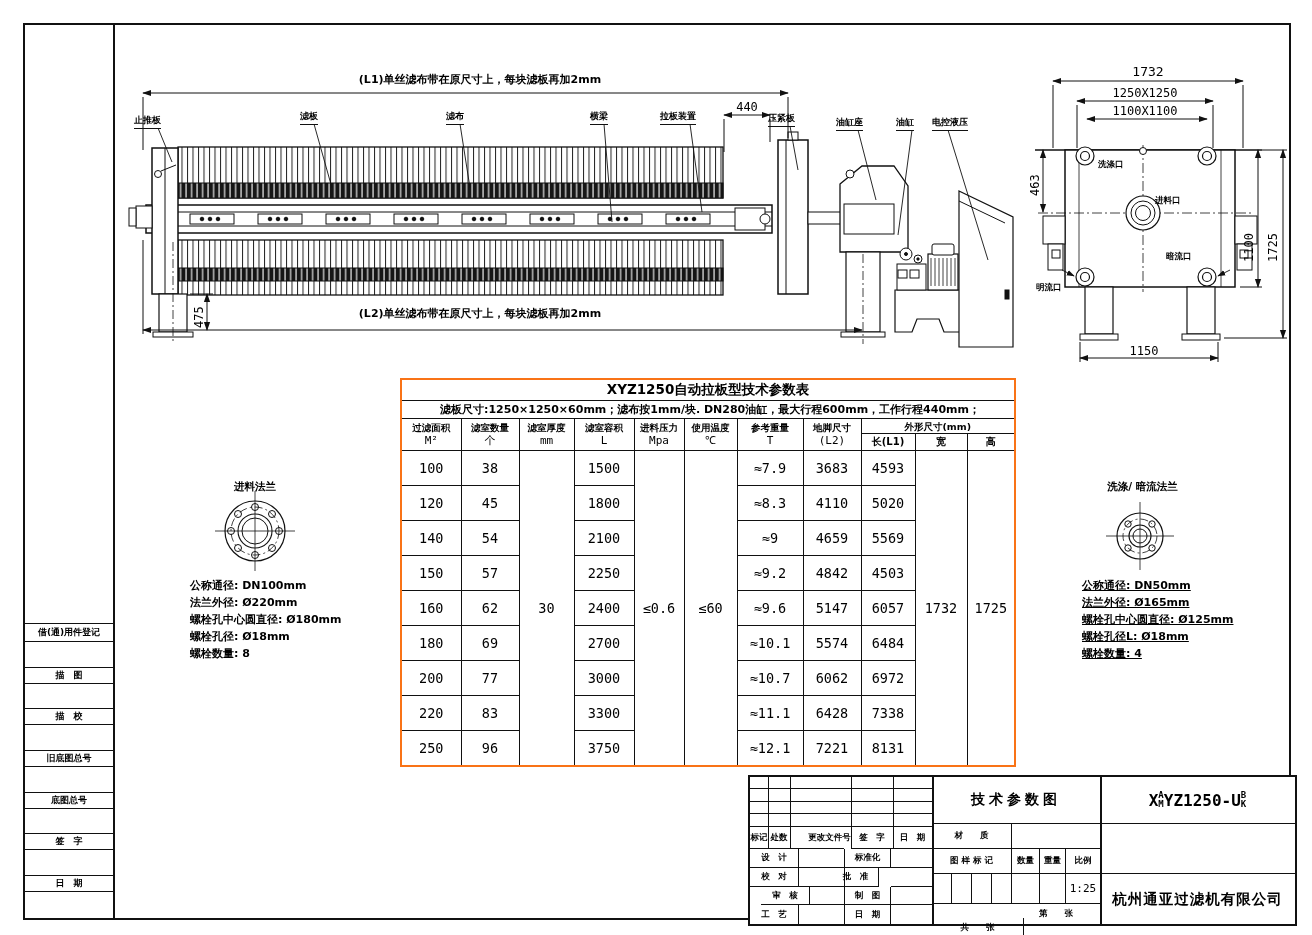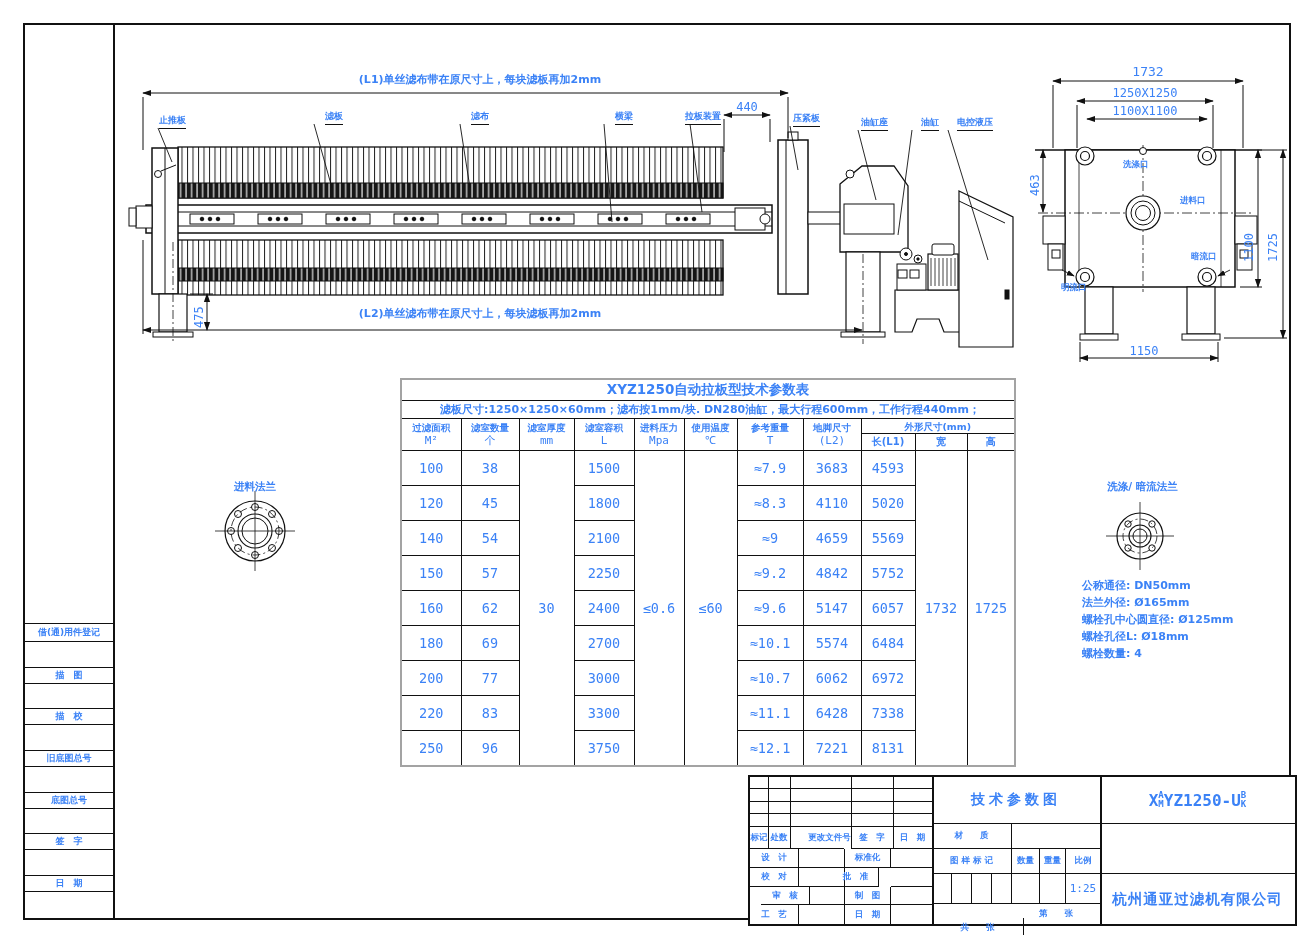--- a/index.html
+++ b/index.html
@@ -1,33 +1,33 @@
 <!DOCTYPE html>
 <html><head>
 <meta charset="utf-8">
 <style>
   html,body{margin:0;padding:0;background:#fff;}
   .sheet{position:relative;width:1312px;height:935px;background:#fff;overflow:hidden;
-         font-family:"DejaVu Sans","Liberation Sans",sans-serif;color:#3b82f6;}
+         font-family:"DejaVu Sans","Liberation Sans",sans-serif;color:#000000;}
   .frame{position:absolute;left:23px;top:23px;width:1268px;height:897px;border:2px solid #111;box-sizing:border-box;}
   .leftdiv{position:absolute;left:113px;top:23px;width:2px;height:897px;background:#111;}
   svg.lineart{position:absolute;left:0;top:0;pointer-events:none;}
   .abs{position:absolute;box-sizing:border-box;}
-  .cn{font-size:9px;font-weight:bold;white-space:nowrap;margin-left:25px;}
+  .cn{font-size:9px;font-weight:bold;white-space:nowrap;}
   .cnu{border-bottom:1px solid #111;padding-bottom:1px;}
   .dim{font-family:"DejaVu Sans Mono","Liberation Mono",monospace;font-size:12px;white-space:nowrap;}
   .vdim{transform:rotate(-90deg);transform-origin:left top;}
   .ctr{text-align:center;}
   .mlabel{position:absolute;left:25px;width:88px;border-top:1.5px solid #111;border-bottom:1.5px solid #111;
           display:flex;align-items:center;justify-content:center;font-size:9px;font-weight:bold;box-sizing:border-box;background:#fff;}
   
   .fl-line{font-size:11px;font-weight:bold;line-height:17px;white-space:nowrap;}
   .fl-title{font-size:10.5px;font-weight:bold;text-align:center;}
   
-  table.params{border-collapse:collapse;table-layout:fixed;width:614px;border:2px solid #a3a3a3;}
+  table.params{border-collapse:collapse;table-layout:fixed;width:614px;border:2px solid #f97316;}
   table.params td,table.params th{border:1.2px solid #111;padding:0;text-align:center;vertical-align:middle;overflow:hidden;}
   .t-title{height:20px;font-size:13.5px;font-weight:bold;}
   .t-spec{height:17px;font-size:11px;font-weight:bold;text-align:right;padding-left:4px !important;white-space:nowrap;}
   .t-hname{font-size:9.5px;font-weight:bold;line-height:13px;}
   .t-hunit{font-family:"DejaVu Sans Mono","Liberation Mono",monospace;font-size:11px;font-weight:normal;line-height:14px;}
   th.h2{height:16px;font-size:10px;font-weight:bold;}
   table.params tbody td{height:34px;font-family:"DejaVu Sans Mono","Liberation Mono",monospace;font-size:13.5px;margin-left:11px;}
   
   .tblock{position:absolute;left:748px;top:775px;width:545px;height:147px;border:2px solid #111;background:#fff;}
   .tb{position:absolute;box-sizing:border-box;border-right:1px solid #111;border-bottom:1px solid #111;
@@ -260,23 +260,30 @@
   <div class="abs dim vdim" style="left:1028px;top:196px;">463</div>
   <div class="abs dim vdim" style="left:1242px;top:262px;">1100</div>
   <div class="abs dim vdim" style="left:1266px;top:262px;">1725</div>
   <div class="abs dim ctr" style="left:1114px;top:344px;width:60px;">1150</div>
   <div class="abs cn" style="left:1098px;top:159px;font-size:8.5px;">洗涤口</div>
   <div class="abs cn" style="left:1155px;top:195px;font-size:8.5px;">进料口</div>
   <div class="abs cn" style="left:1166px;top:251px;font-size:8.5px;">暗流口</div>
   <div class="abs cn" style="left:1036px;top:282px;font-size:8.5px;">明流口</div>
 
   <div class="abs fl-title" style="left:205px;top:480px;width:100px;">进料法兰</div>
+  <div class="abs" style="left:190px;top:577px;">
+    <div class="fl-line">公称通径: DN100mm</div>
+    <div class="fl-line">法兰外径: Ø220mm</div>
+    <div class="fl-line">螺栓孔中心圆直径: Ø180mm</div>
+    <div class="fl-line">螺栓孔径: Ø18mm</div>
+    <div class="fl-line">螺栓数量: 8</div>
+  </div>
 
   <div class="abs fl-title" style="left:1085px;top:480px;width:115px;">洗涤/ 暗流法兰</div>
-  <div class="abs" style="left:1082px;top:577px;">
+  <div class="abs" style="left:1082px;top:577px;text-decoration:underline;">
     <div class="fl-line">公称通径: DN50mm</div>
     <div class="fl-line">法兰外径: Ø165mm</div>
     <div class="fl-line">螺栓孔中心圆直径: Ø125mm</div>
     <div class="fl-line">螺栓孔径L: Ø18mm</div>
     <div class="fl-line">螺栓数量: 4</div>
   </div>
 
   <div class="mlabel" style="top:623px;height:19px;">借(通)用件登记</div>
   <div class="mlabel" style="top:667px;height:17px;">描　图</div>
   <div class="mlabel" style="top:708px;height:17px;">描　校</div>
@@ -377,21 +384,21 @@
             <td>≈9</td>
             <td>4659</td>
             <td>5569</td>
           </tr>
         <tr>
             <td>150</td>
             <td>57</td>
             <td>2250</td>
             <td>≈9.2</td>
             <td>4842</td>
-            <td>5752</td>
+            <td>4503</td>
           </tr>
         <tr>
             <td>160</td>
             <td>62</td>
             <td>2400</td>
             <td>≈9.6</td>
             <td>5147</td>
             <td>6057</td>
           </tr>
         <tr>

